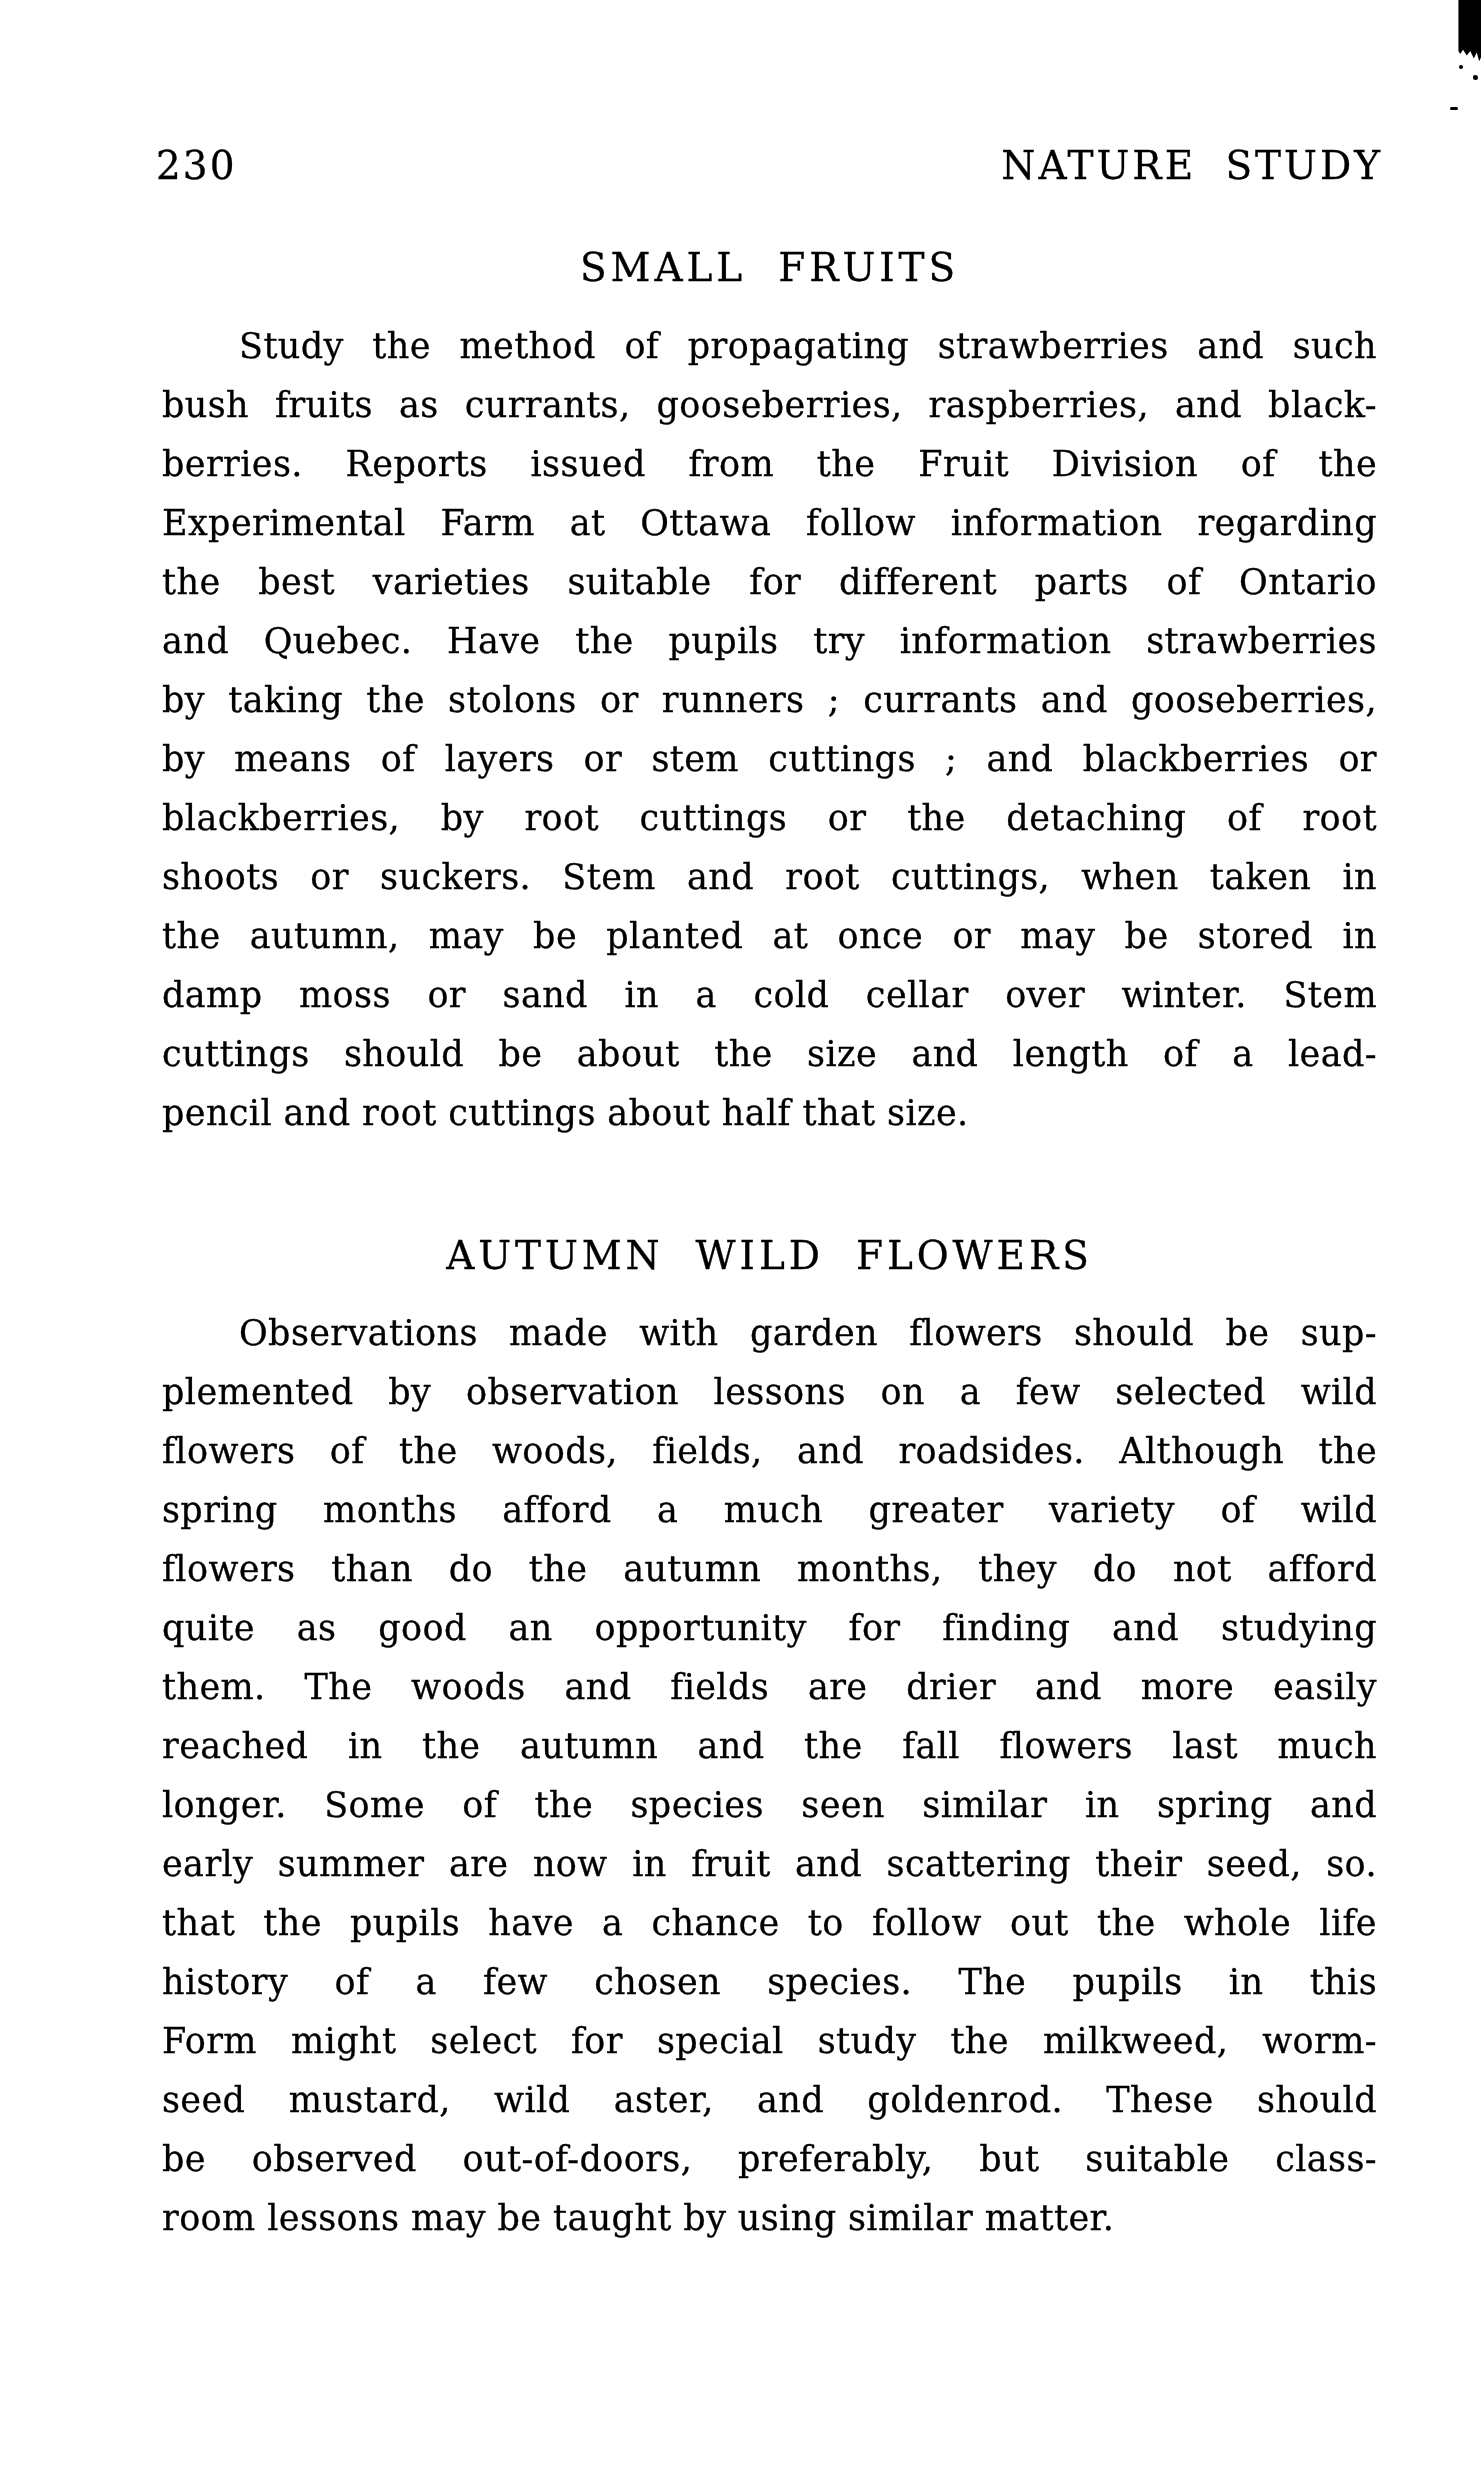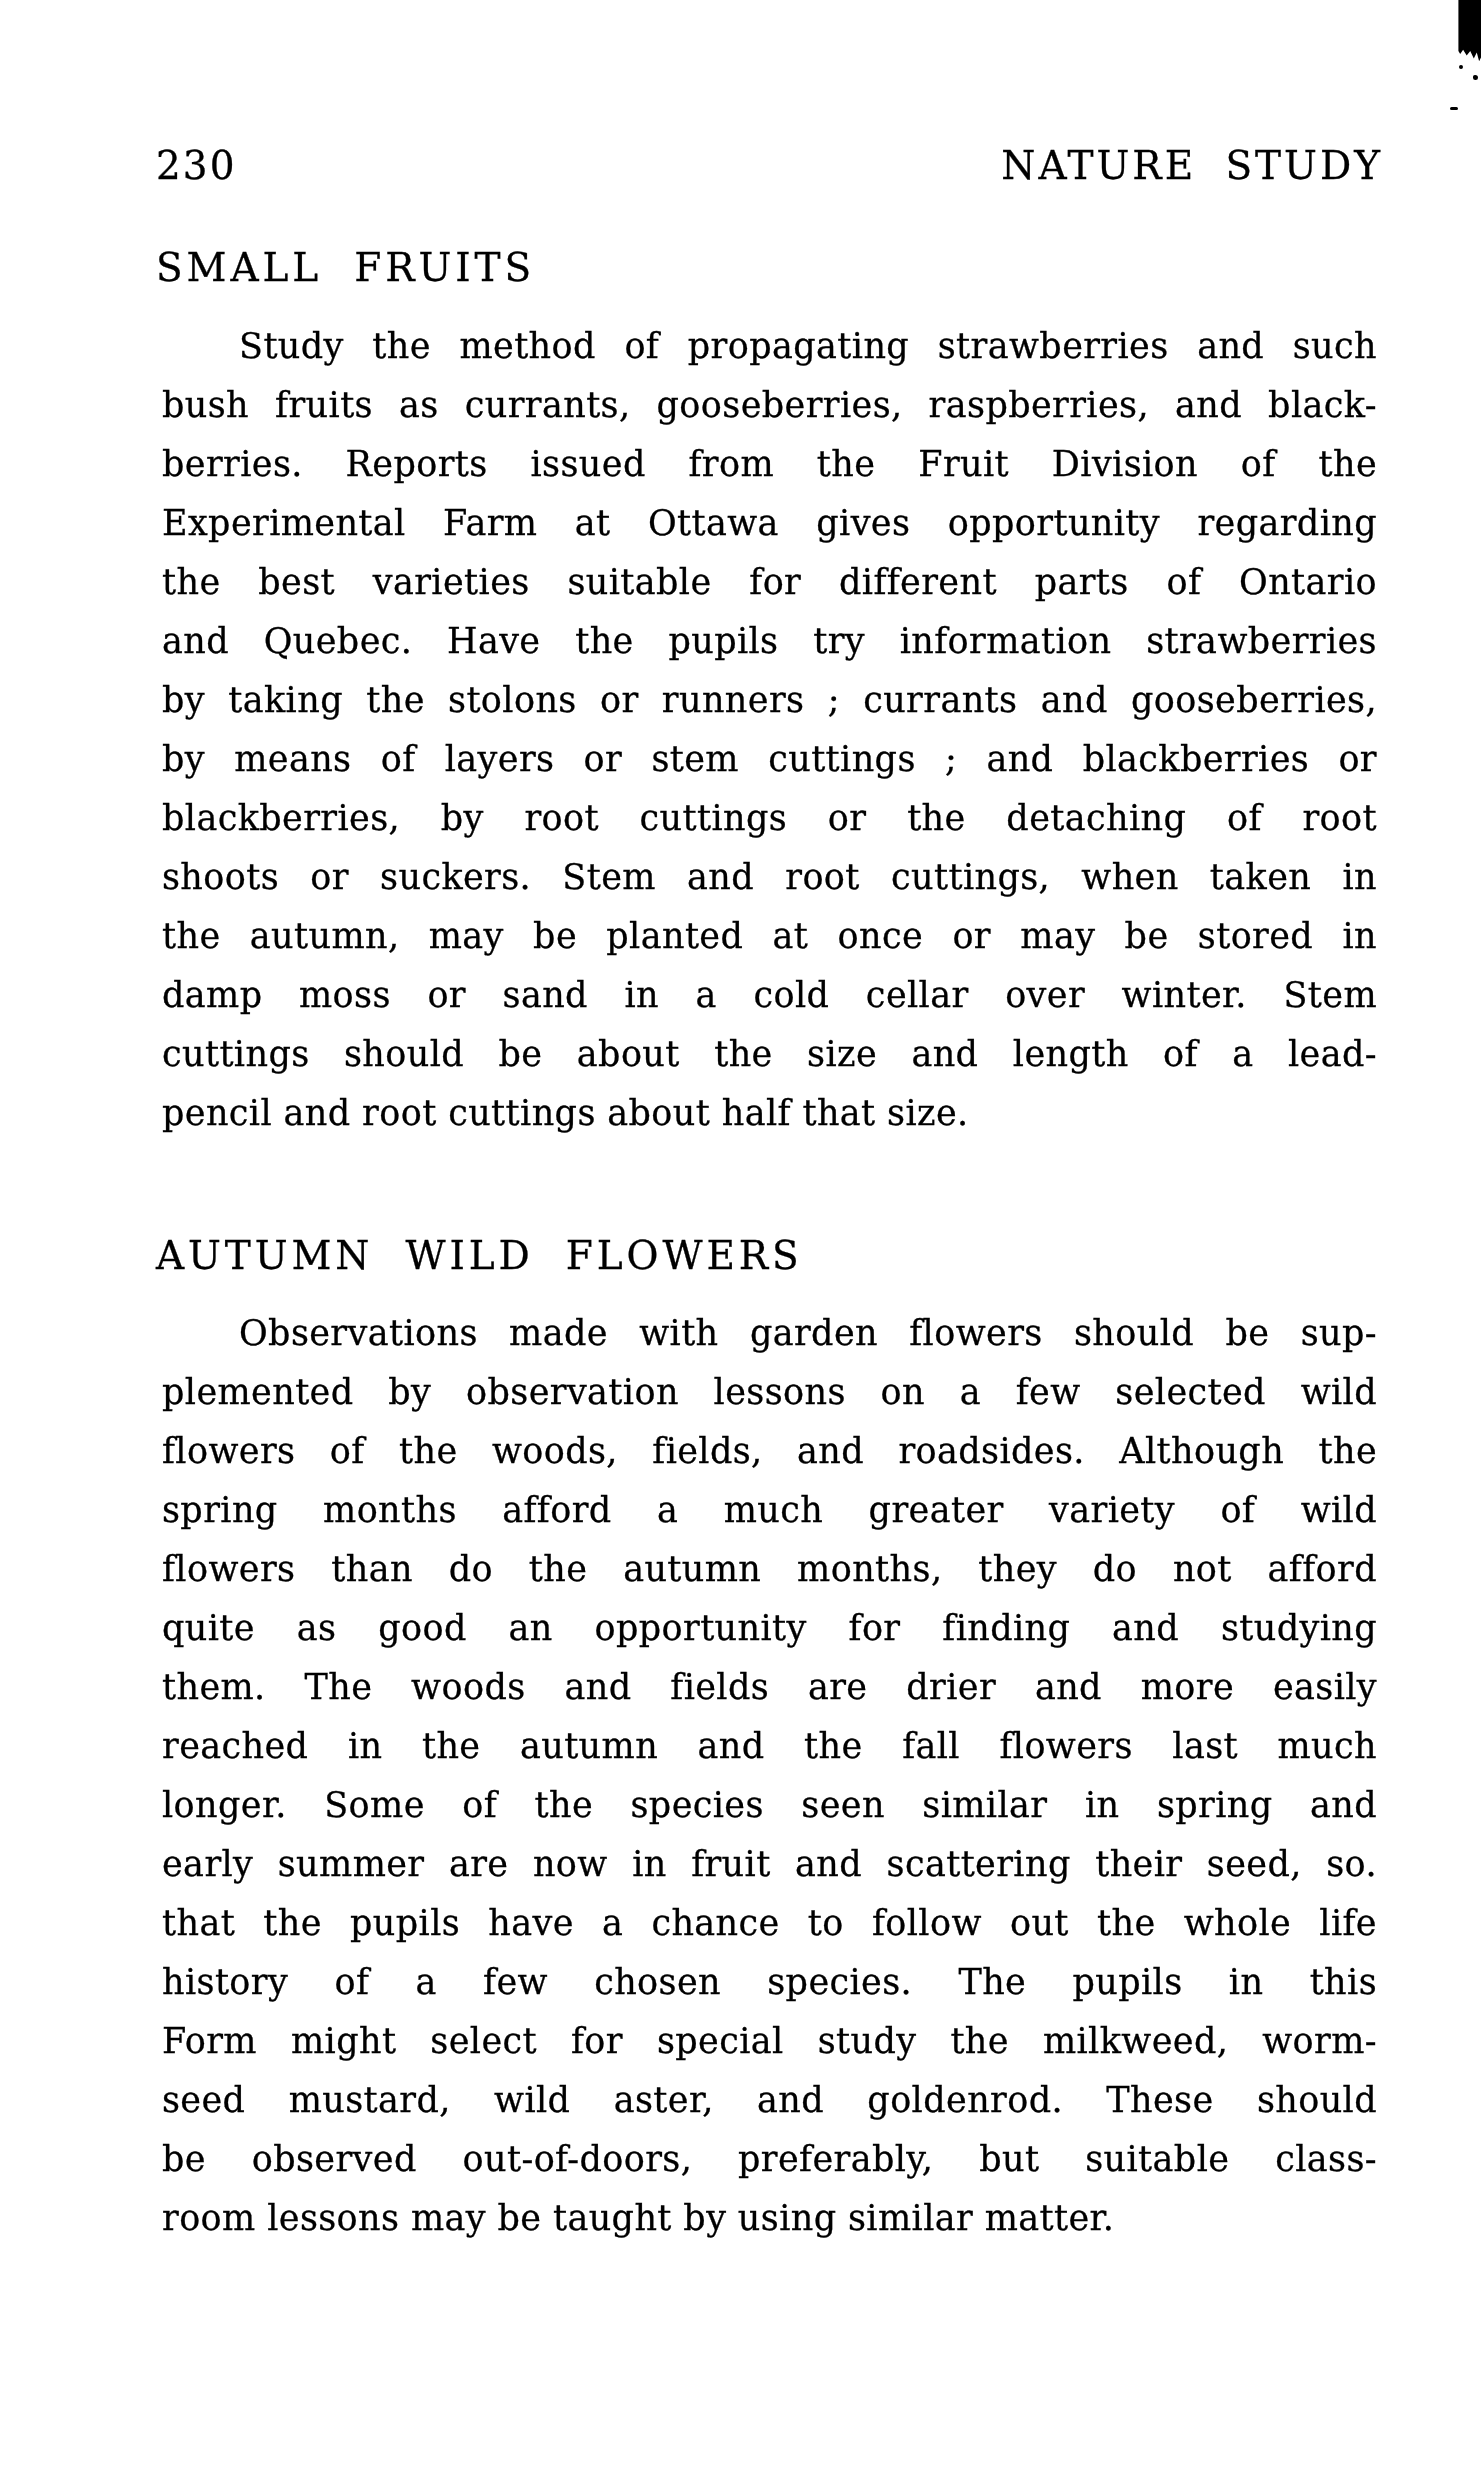--- a/index.html
+++ b/index.html
@@ -47,21 +47,21 @@
     position: absolute;
     top: 0;
     left: 156px;
     width: 1227px;
   }
   .section-heading {
     margin: 93px 0 29.6px 0;
     font-size: 39px;
     line-height: 39px;
     font-weight: normal;
-    text-align: left;
+    text-align: center;
     letter-spacing: 3.9px;
     word-spacing: 15.8px;
   }
   .section-heading.first {
     margin-top: 248px;
   }
   .paragraph {
     margin: 6px;
     font-size: 35px;
     line-height: 59px;
@@ -112,21 +112,21 @@
     <span class="page-num">230</span>
     <span class="running-title">NATURE STUDY</span>
   </header>
 
   <main id="content" class="text-block">
       <h2 class="section-heading first">SMALL FRUITS</h2>
       <div class="paragraph">
         <div class="line line--indent">Study the method of propagating strawberries and such</div>
         <div class="line">bush fruits as currants, gooseberries, raspberries, and black-</div>
         <div class="line">berries. Reports issued from the Fruit Division of the</div>
-        <div class="line">Experimental Farm at Ottawa gives opportunity regarding</div>
+        <div class="line">Experimental Farm at Ottawa follow information regarding</div>
         <div class="line">the best varieties suitable for different parts of Ontario</div>
         <div class="line">and Quebec. Have the pupils try information strawberries</div>
         <div class="line">by taking the stolons or runners ; currants and gooseberries,</div>
         <div class="line">by means of layers or stem cuttings ; and blackberries or</div>
         <div class="line">blackberries, by root cuttings or the detaching of root</div>
         <div class="line">shoots or suckers. Stem and root cuttings, when taken in</div>
         <div class="line">the autumn, may be planted at once or may be stored in</div>
         <div class="line">damp moss or sand in a cold cellar over winter. Stem</div>
         <div class="line">cuttings should be about the size and length of a lead-</div>
         <div class="line line--end">pencil and root cuttings about half that size.</div>

